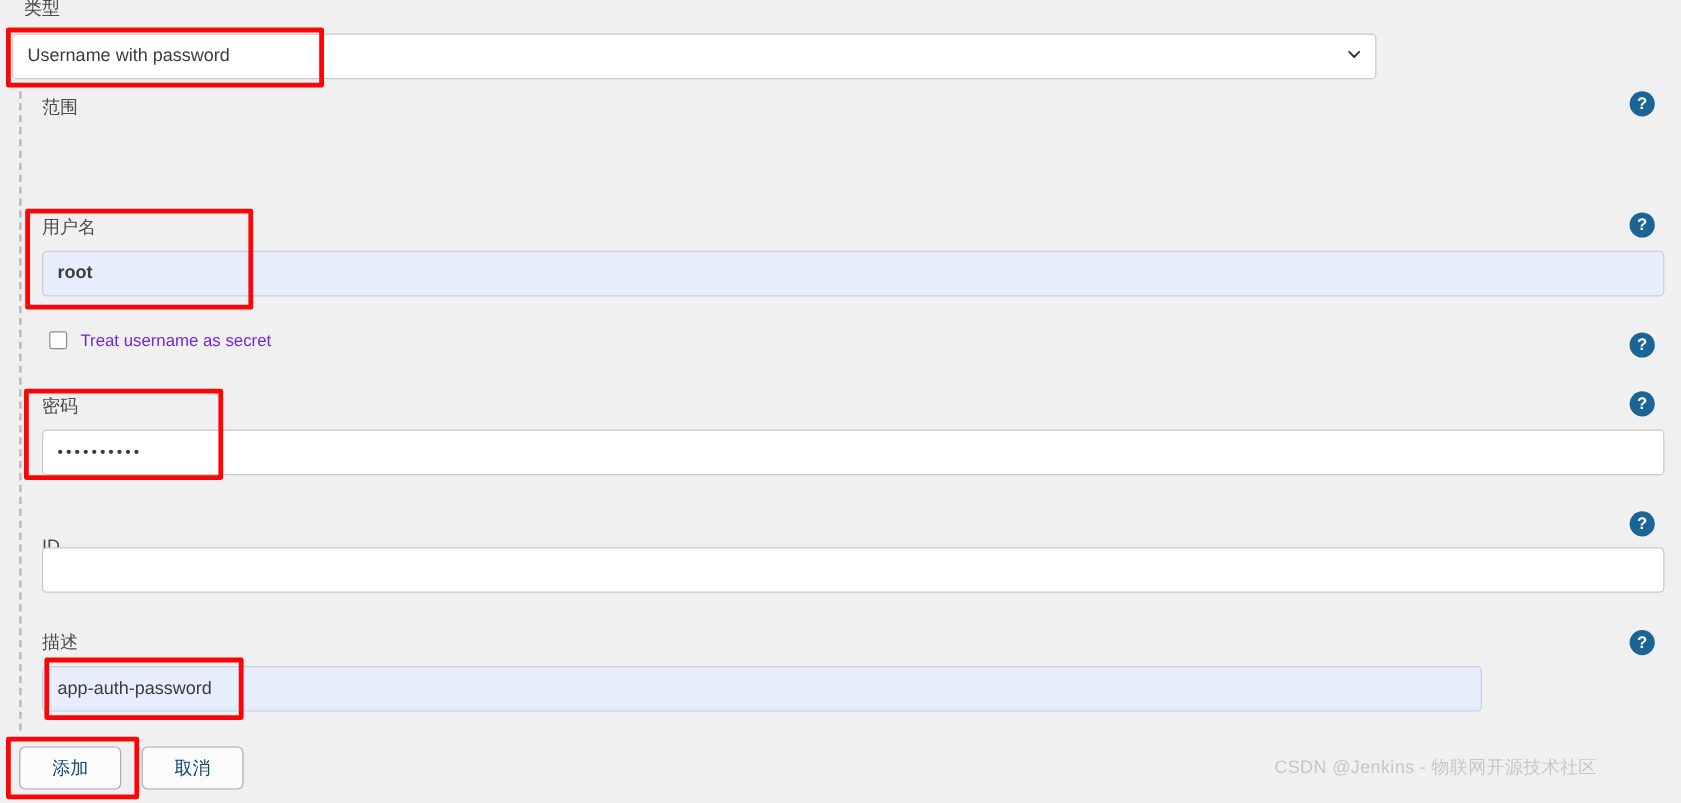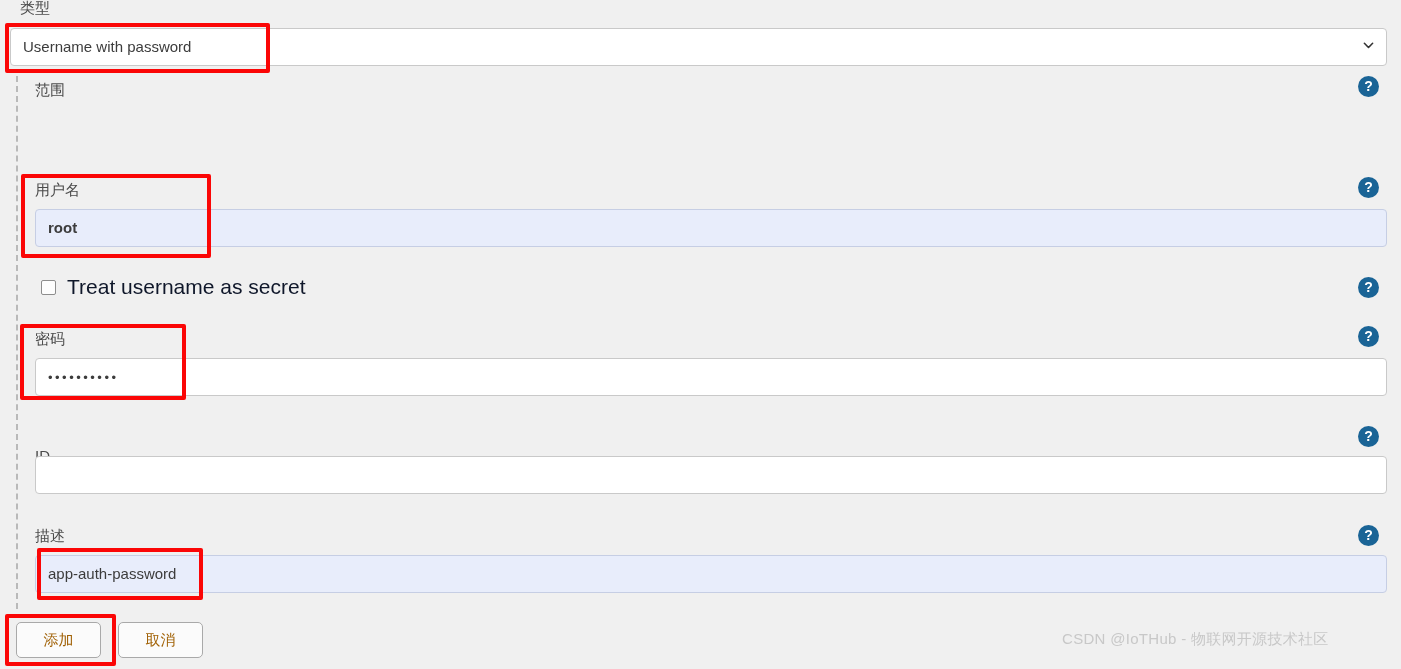--- a/index.html
+++ b/index.html
@@ -101,34 +101,34 @@
   }
   .checkbox-box {
     width: 15px;
     height: 15px;
     box-sizing: border-box;
     border: 1px solid #8d8d8d;
     border-radius: 2px;
     background: #fdfdfd;
   }
   .checkbox-label {
-    font-size: 21px;
-    color: #0f172a;
+    font-size: 14px;
+    color: #6d28d9;
     white-space: nowrap;
   }
 
   .btn {
     position: absolute;
     box-sizing: border-box;
     height: 36px;
     border: 1px solid #a9a9a9;
     border-radius: 5px;
     background: #fbfbfb;
     font-size: 15px;
-    color: #a16207;
+    color: #0c4a6e;
     font-family: Liberation Mono, monospace;
     cursor: pointer;
     padding: 0 18px;
   }
 
   .anno {
     position: absolute;
     box-sizing: border-box;
     border: 4px solid #fb0606;
     border-radius: 2px;
@@ -144,21 +144,21 @@
   }
 </style>
 </head>
 <body>
 
 <div class="page">
 
   <div class="nest-guide"></div>
 
   <div class="field-label" style="left:20px; top:-2px;">类型</div>
-  <div class="control select" style="left:10px; top:28px; width:1377px;">
+  <div class="control select" style="left:10px; top:28px; width:1137px;">
     <span>Username with password</span>
     <span class="chev">
       <svg viewBox="0 0 12 12" width="11" height="11">
           <path d="M1.5 3.5 L6 8.2 L10.5 3.5" fill="none" stroke="#333" stroke-width="1.7" stroke-linecap="round" stroke-linejoin="round"></path>
         </svg>
     </span>
   </div>
 
   <div class="field-label" style="left:35px; top:80px;text-align:center;">范围</div>
   <div class="help-icon" style="left:1358px; top:76px;">?</div>
@@ -182,28 +182,28 @@
   </div>
 
   <div class="field-label" style="left:35px; top:426px;margin-top:20px;">ID</div>
   <div class="help-icon" style="left:1358px; top:426px;">?</div>
   <div class="control" style="left:35px; top:456px; width:1352px;">
     <span></span>
   </div>
 
   <div class="field-label" style="left:35px; top:526px;">描述</div>
   <div class="help-icon" style="left:1358px; top:525px;">?</div>
-  <div class="control autofill" style="left:35px; top:555px; width:1352px;">
+  <div class="control autofill" style="left:35px; top:555px; width:1200px;">
     <span>app-auth-password</span>
   </div>
 
   <button class="btn" style="left:16px; top:622px; width:85px;">添加</button>
   <button class="btn" style="left:118px; top:622px; width:85px;">取消</button>
 
-  <div class="watermark" style="left:1062px; top:630px;">CSDN @IoTHub - 物联网开源技术社区</div>
+  <div class="watermark" style="left:1062px; top:630px;">CSDN @Jenkins - 物联网开源技术社区</div>
 
   <div class="anno" style="left:5px;  top:23px;  width:265px; height:50px;"></div>
   <div class="anno" style="left:21px; top:174px; width:190px; height:84px;"></div>
   <div class="anno" style="left:20px; top:324px; width:166px; height:76px;"></div>
   <div class="anno" style="left:37px; top:548px; width:166px; height:52px;"></div>
   <div class="anno" style="left:5px;  top:614px; width:111px; height:52px;"></div>
 
 </div>
 
 </body></html>

